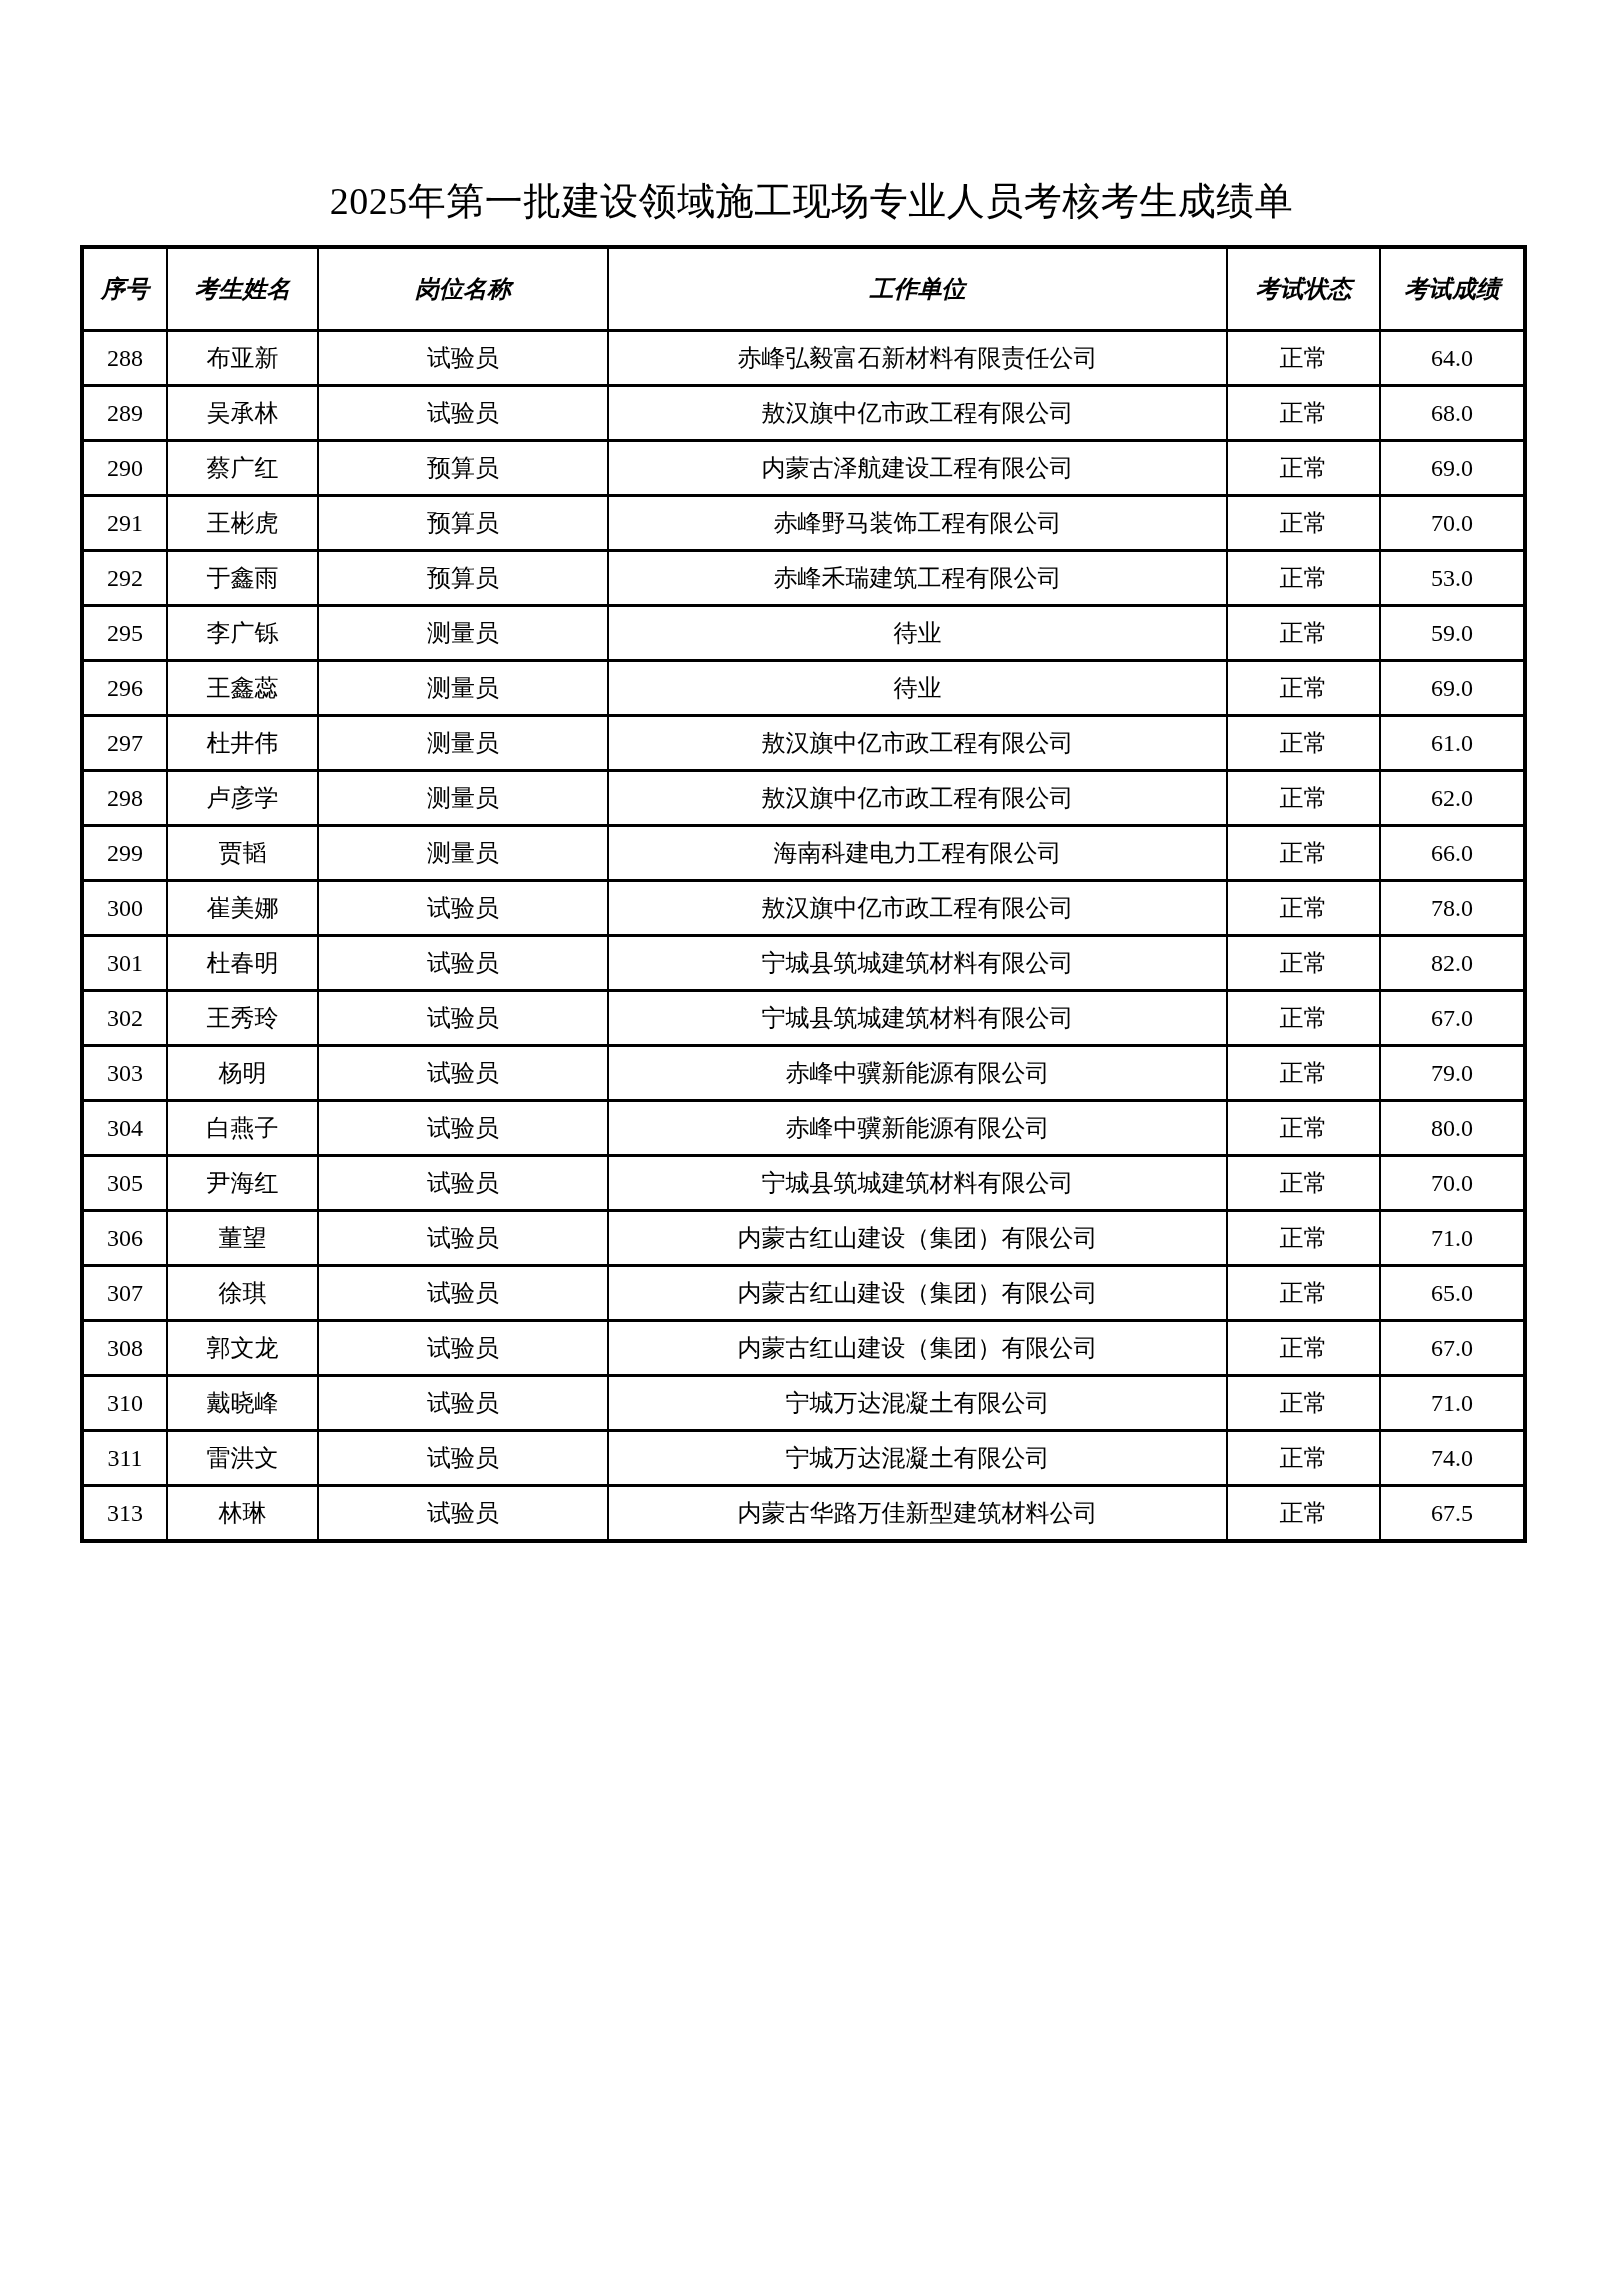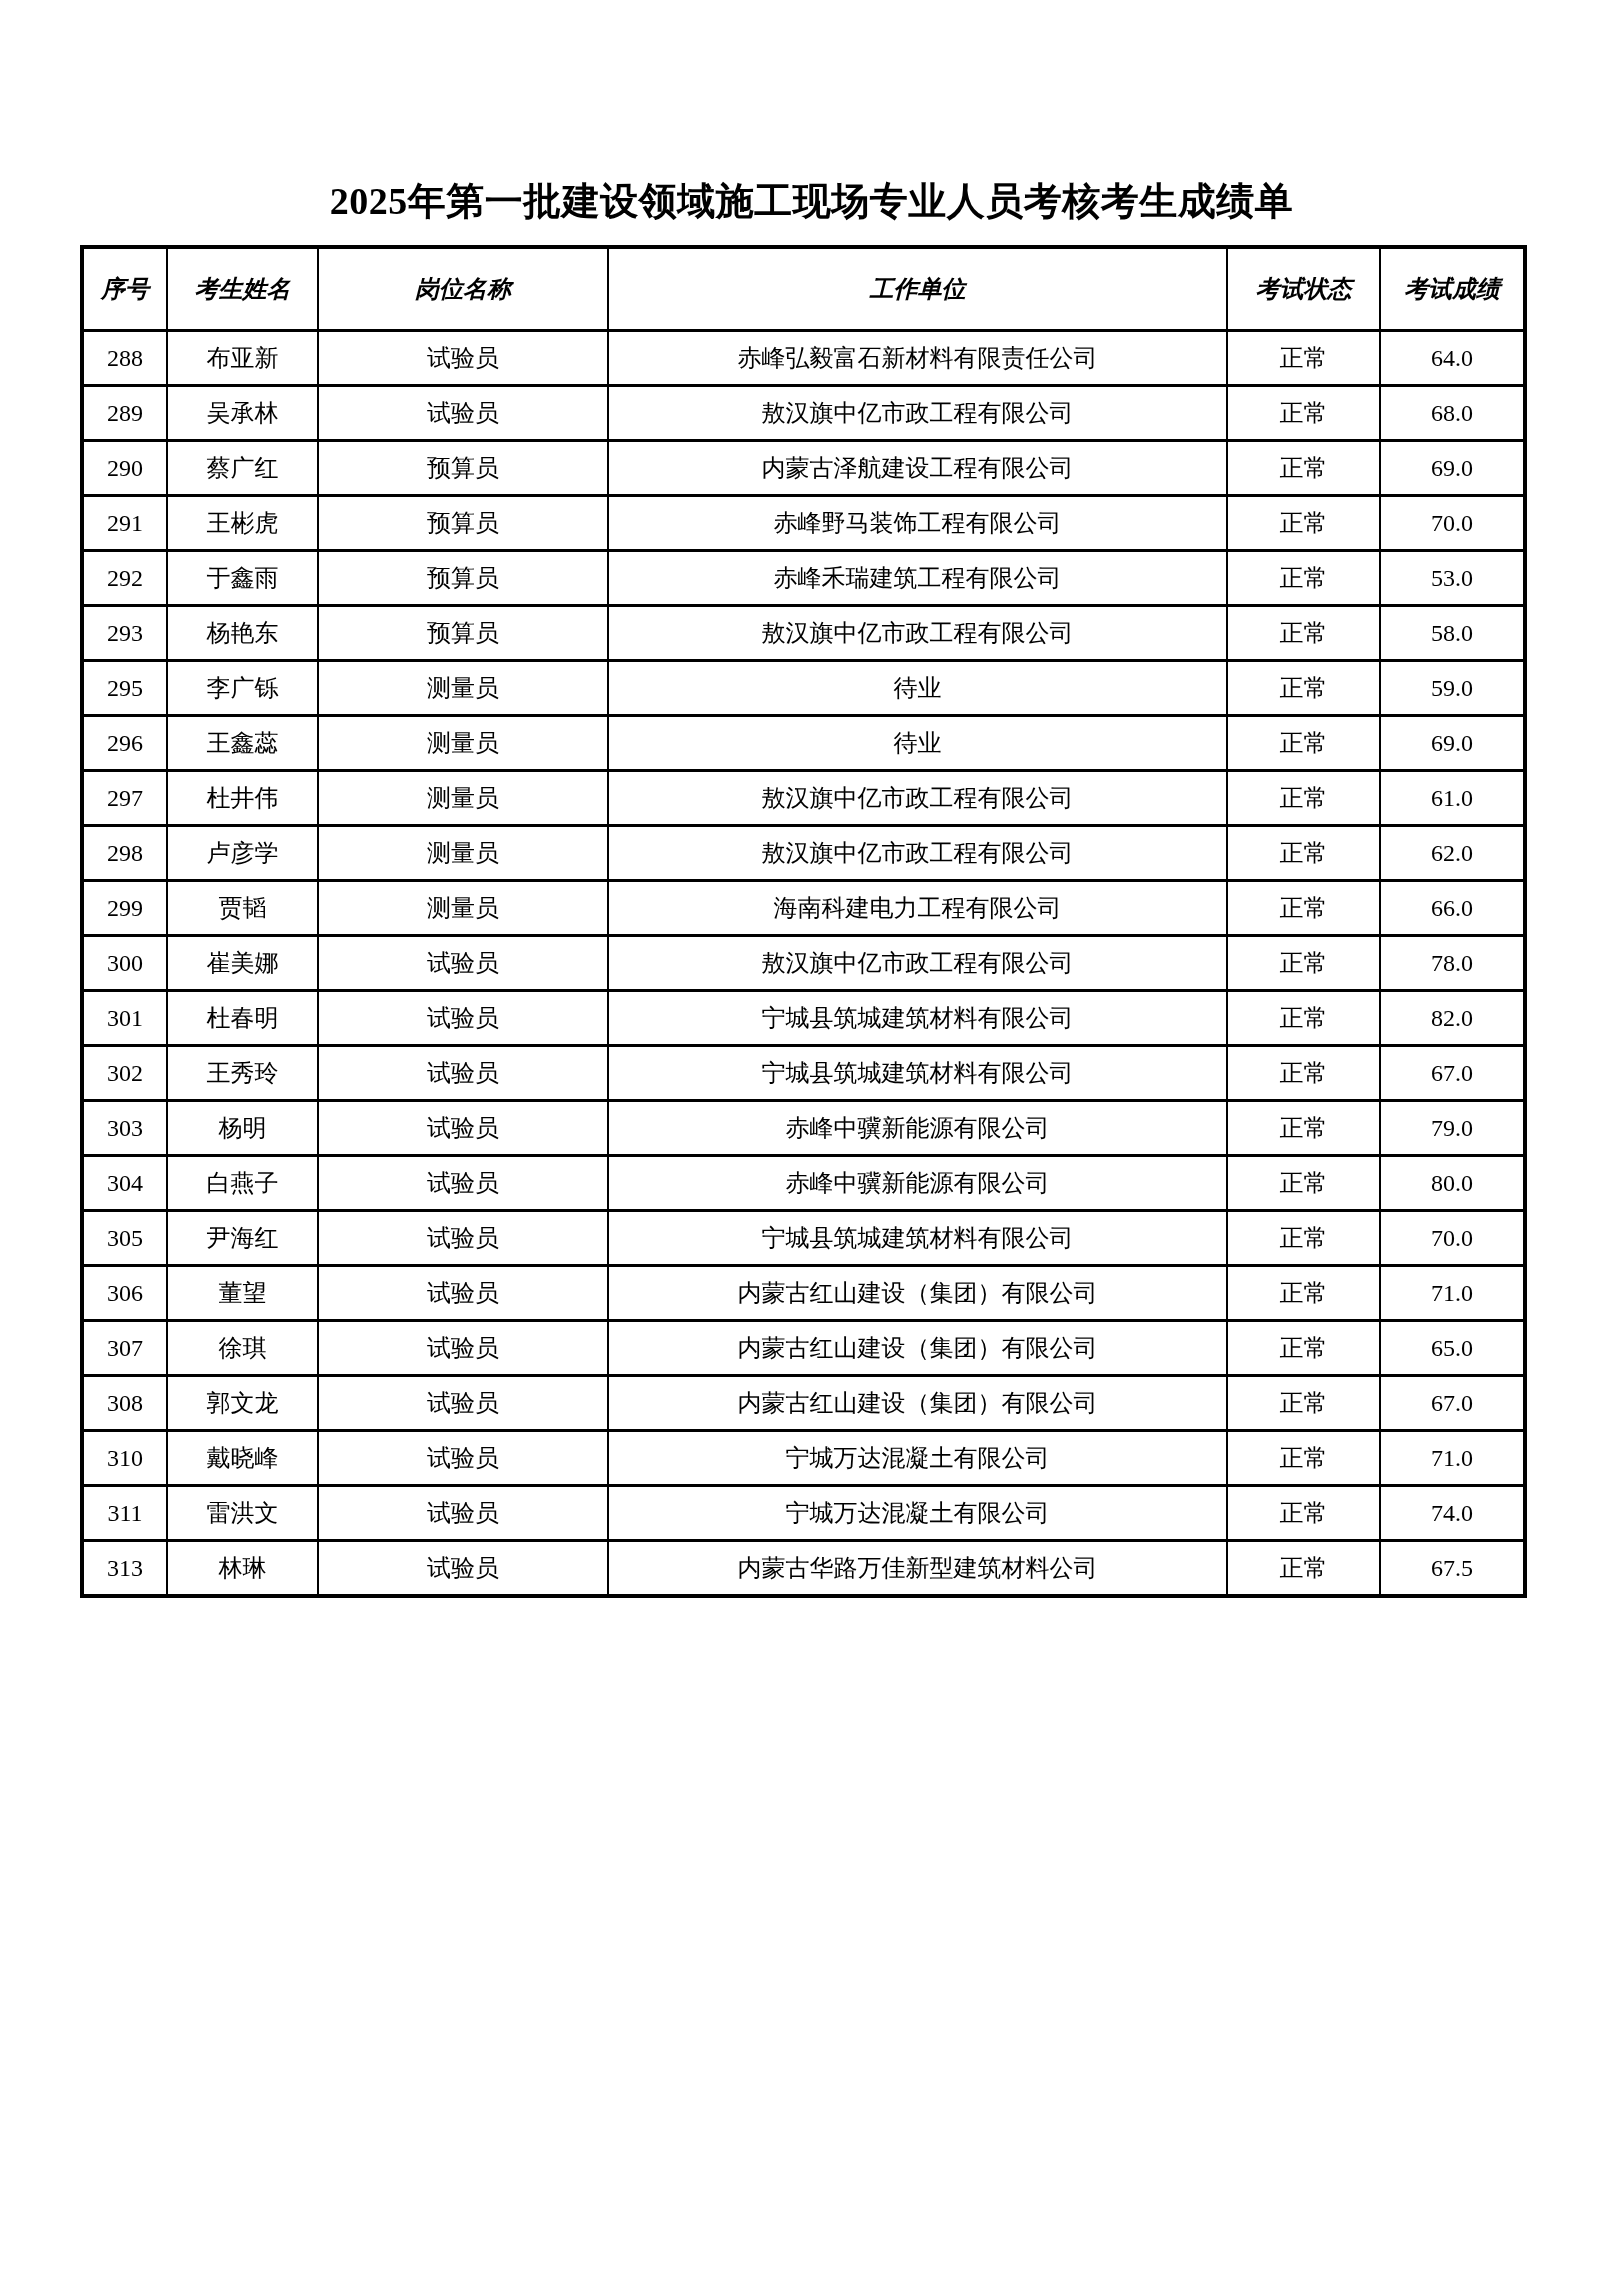--- a/index.html
+++ b/index.html
@@ -13,21 +13,21 @@
     position: relative;
     font-family: "Liberation Serif", "DejaVu Serif", serif;
     color: #000000;
   }
   .page-title {
     margin: 0;
     padding-top: 179px;
     text-align: center;
     font-size: 38px;
     line-height: 1.2;
-    font-weight: bold;
+    font-weight: normal;
     letter-spacing: 0.5px;
   }
   table.score-table {
     border-collapse: collapse;
     table-layout: fixed;
     width: 1444px;
     margin: 20.4px 0 0 80px;
     border: 4.6px solid #000000;
   }
   table.score-table th,
@@ -119,28 +119,20 @@
       </tr>
       <tr>
         <td>292</td>
         <td>于鑫雨</td>
         <td>预算员</td>
         <td>赤峰禾瑞建筑工程有限公司</td>
         <td>正常</td>
         <td>53.0</td>
       </tr>
       <tr>
-        <td>293</td>
-        <td>杨艳东</td>
-        <td>预算员</td>
-        <td>敖汉旗中亿市政工程有限公司</td>
-        <td>正常</td>
-        <td>58.0</td>
-      </tr>
-      <tr>
         <td>295</td>
         <td>李广铄</td>
         <td>测量员</td>
         <td>待业</td>
         <td>正常</td>
         <td>59.0</td>
       </tr>
       <tr>
         <td>296</td>
         <td>王鑫蕊</td>

